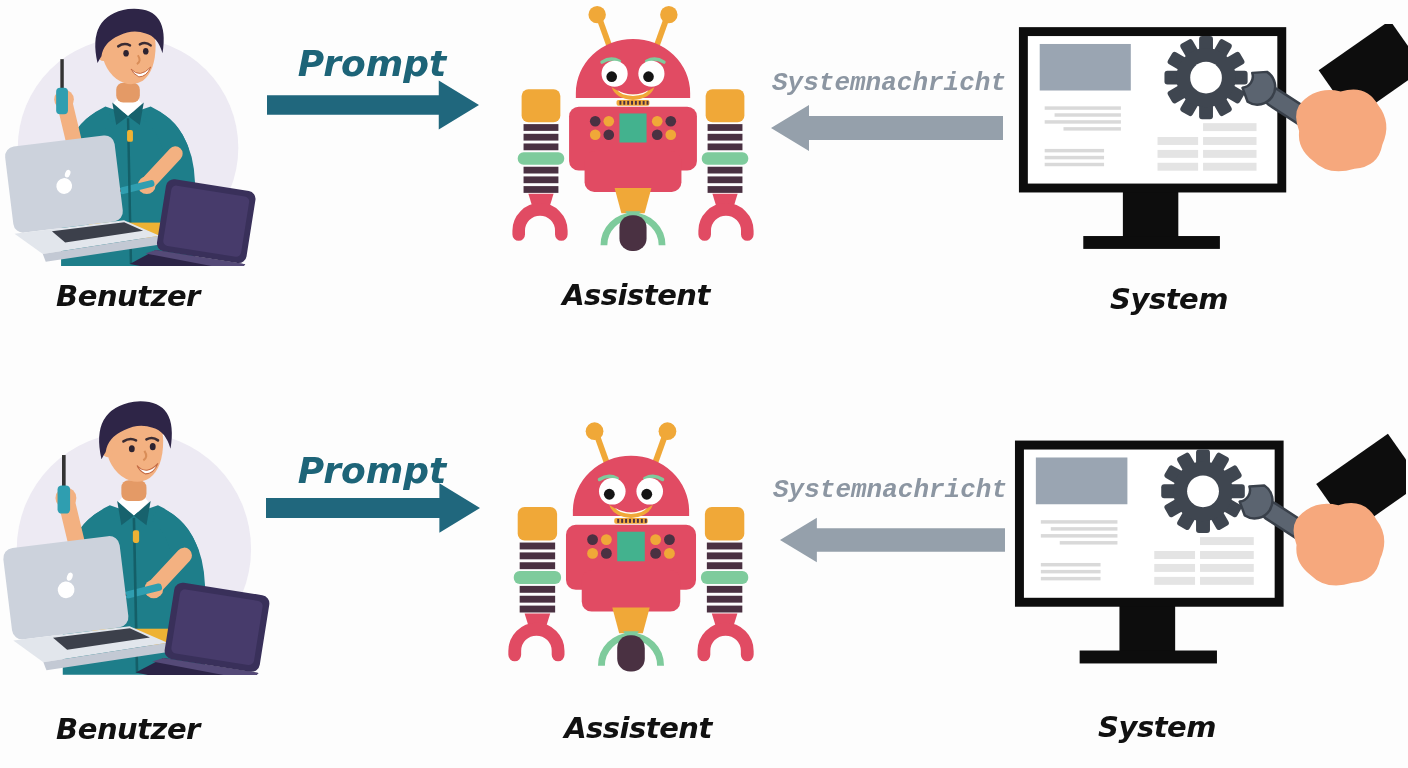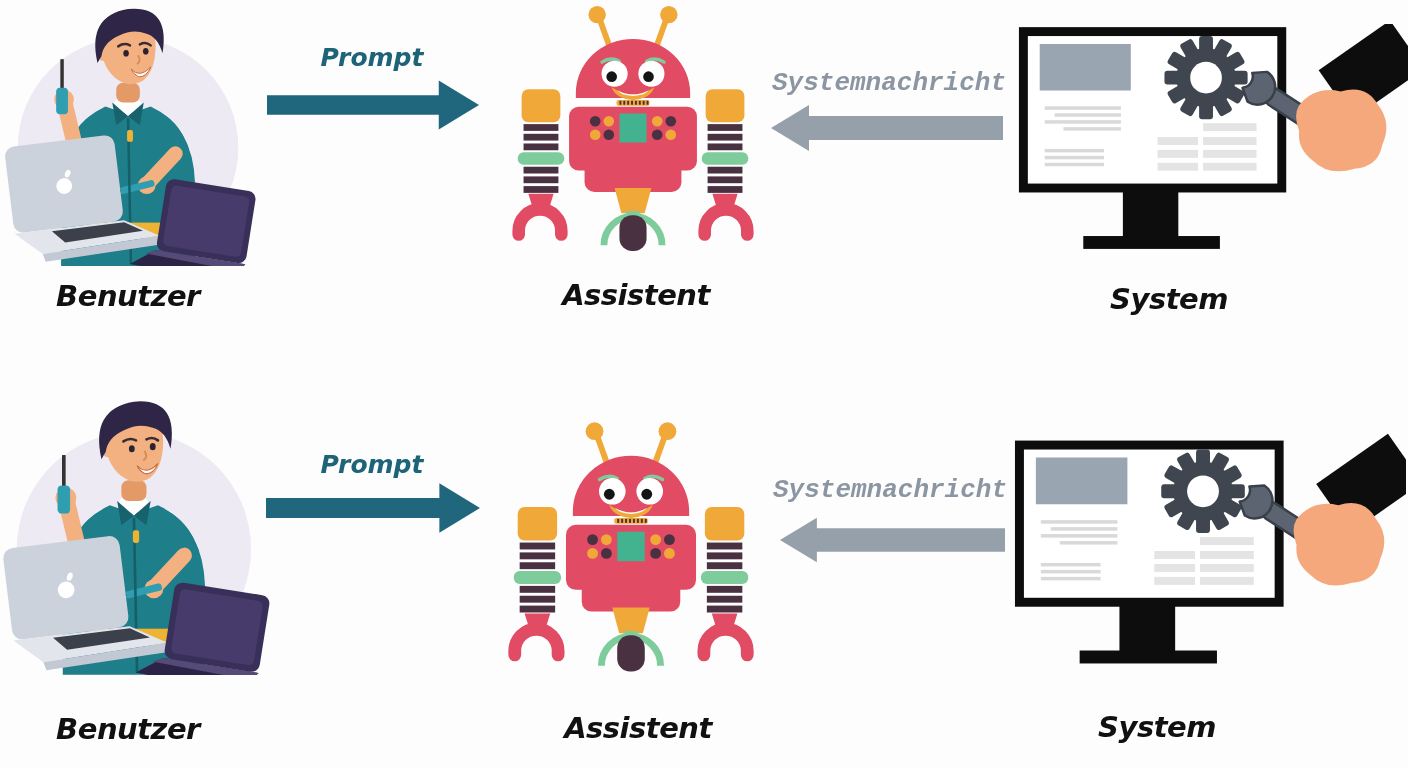--- a/index.html
+++ b/index.html
@@ -34,21 +34,21 @@
     position:relative;width:1408px;height:768px;overflow:hidden;
     background:var(--background);
     font-family:"DejaVu Sans","Liberation Sans",sans-serif;
   }
   .art{position:absolute;display:block;}
   .lbl{
     position:absolute;transform:translateX(-50%);
     font-weight:700;font-style:italic;white-space:nowrap;line-height:1.1;
   }
   .lbl.main{color:var(--label-text);font-size:29px;letter-spacing:-0.5px;font-style:italic;}
-  .lbl.prompt{color:var(--prompt-text);font-size:25px;}
+  .lbl.prompt{color:var(--prompt-text);font-size:36px;}
   .lbl.sysmsg{color:var(--system-text);font-size:26px;font-family:Liberation Mono, monospace;}
 
   
   .c-red{fill:var(--robot-red)} .s-red{stroke:var(--robot-red)}
   .c-yellow{fill:var(--robot-yellow)} .s-yellow{stroke:var(--robot-yellow)}
   .c-dark{fill:var(--robot-dark)}
   .c-green{fill:var(--robot-green)} .s-green{stroke:var(--robot-green)}
   .c-teal{fill:var(--robot-screen-teal)}
   .c-skin{fill:var(--skin)} .s-skin{stroke:var(--skin)}
   .c-skin2{fill:#e49a66}

